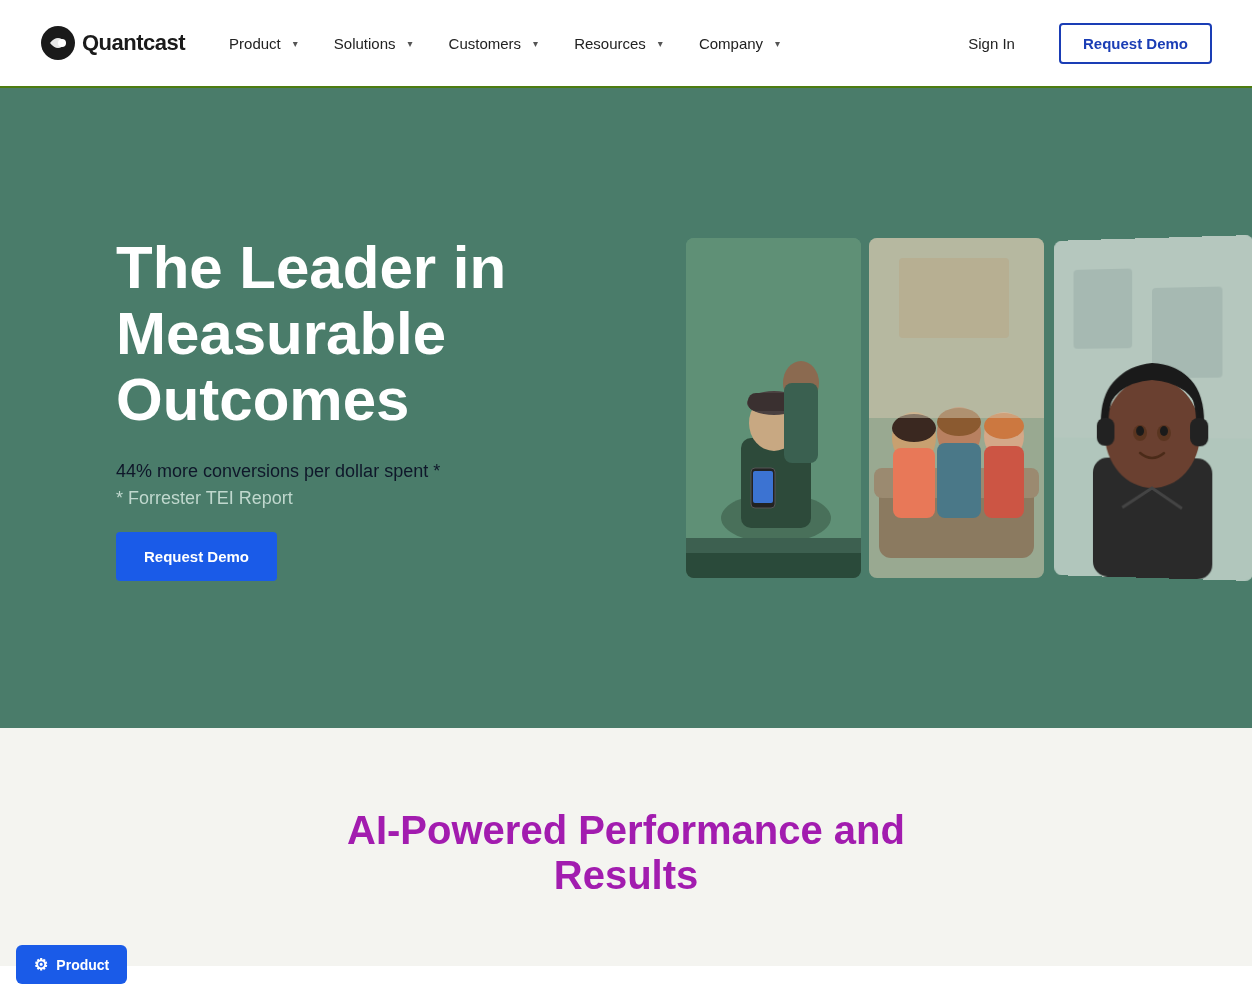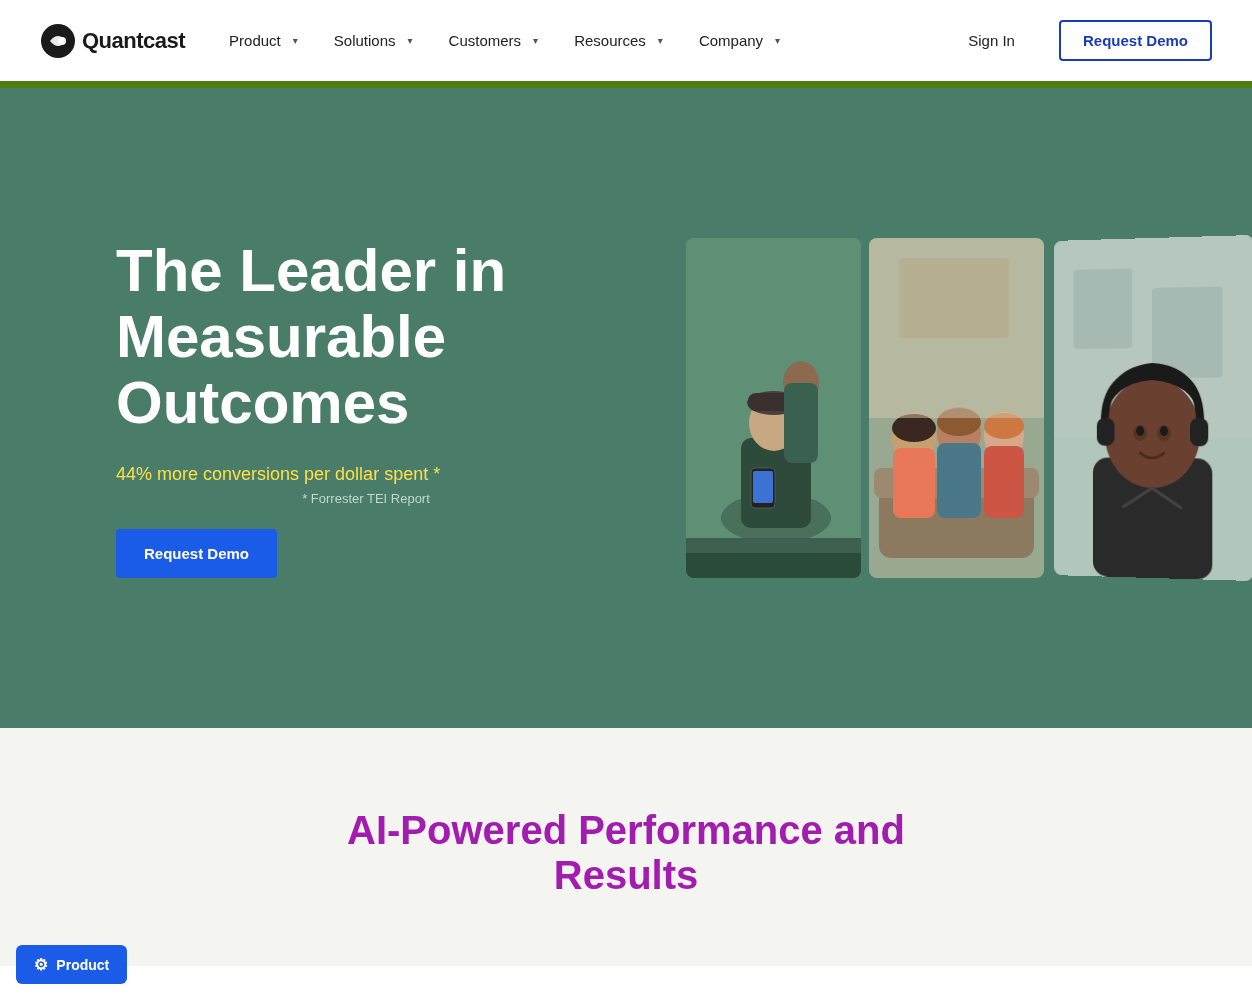--- a/index.html
+++ b/index.html
@@ -6,21 +6,21 @@
     body { font-family: -apple-system, BlinkMacSystemFont, 'Segoe UI', Arial, sans-serif; width: 1252px; overflow-x: hidden; }
 
     
     .navbar {
       display: flex;
       align-items: center;
       justify-content: space-between;
       padding: 0 40px;
       height: 88px;
       background: #fff;
-      border-bottom: 7px solid #4d7c0f;
+      border-bottom: 2px solid #4d7c0f;
     }
     .nav-left {
       display: flex;
       align-items: center;
       gap: 8px;
     }
     .logo-container {
       display: flex;
       align-items: center;
       margin-right: 20px;
@@ -100,28 +100,27 @@
     }
     .hero-title {
       font-size: 60px;
       font-weight: 800;
       color: #fff;
       line-height: 1.1;
       margin-bottom: 28px;
     }
     .hero-stat {
       font-size: 18px;
-      color: #fde047;
+      color: #0f172a;
       margin-bottom: 6px;
     }
     .hero-source {
-      font-size: 13px;
+      font-size: 18px;
       color: #c0d8ce;
       margin-bottom: 23px;
-      text-align: center;
     }
     .request-demo-btn-hero {
       display: inline-block;
       background: #1a5be8;
       color: #fff;
       font-size: 15px;
       font-weight: 700;
       padding: 16px 28px;
       border-radius: 4px;
       border: none;

